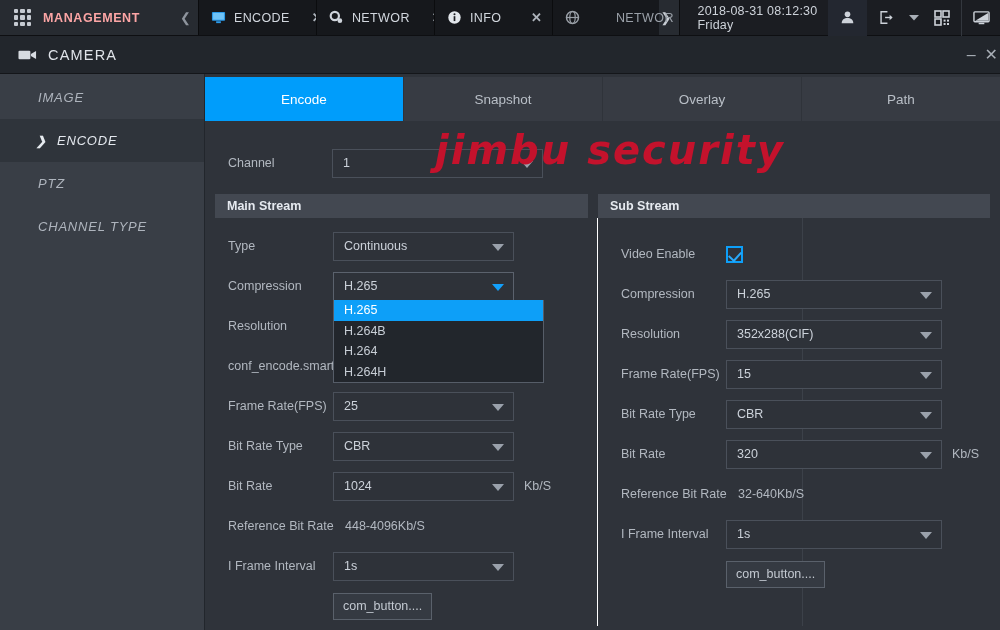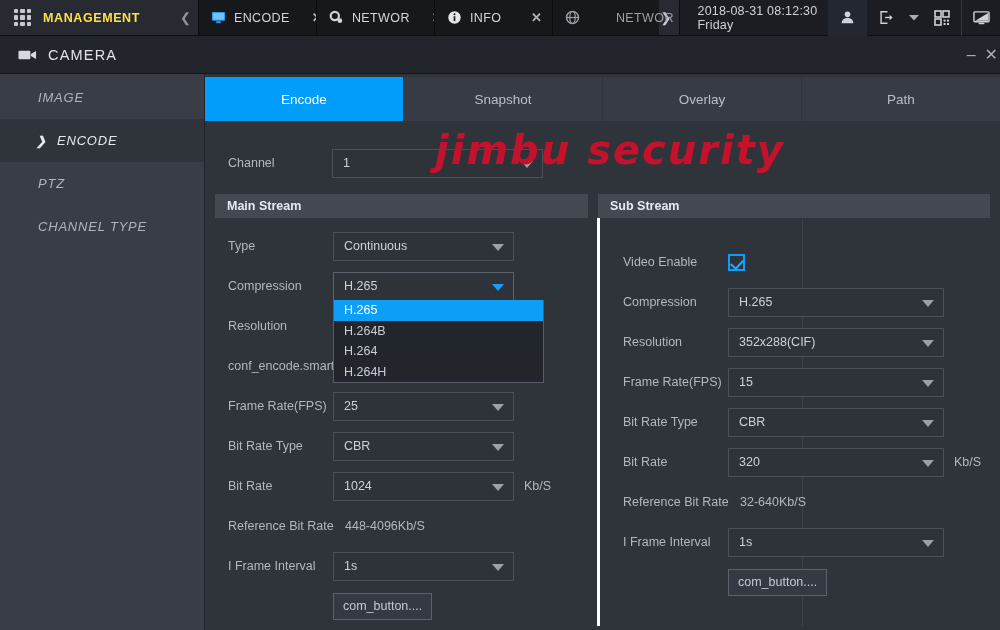--- a/index.html
+++ b/index.html
@@ -17,21 +17,21 @@
     background: #1b1d22; display: flex; align-items: stretch;
     border-bottom: 1px solid #0e0f12;
   }
   .tb-mgmt {
     display: flex; align-items: center; gap: 12px;
     padding: 0 10px 0 14px; background: #272b31; min-width: 178px;
   }
   .grid-icon { width: 17px; height: 17px; display: grid;
     grid-template-columns: repeat(3, 1fr); grid-template-rows: repeat(3, 1fr); gap: 2px; }
   .grid-icon i { background: #c6cbd2; display: block; border-radius: 1px; }
-  .tb-mgmt-label { color: #fde047; font-size: 12.5px; letter-spacing: .6px; font-weight: bold; }
+  .tb-mgmt-label { color: #fca5a5; font-size: 12.5px; letter-spacing: .6px; font-weight: bold; }
   .tb-arrow { color: #8e949d; font-size: 13px; padding: 0 7px 0 2px; display:flex; align-items:center;
     background: #272b31; }
   .tb-arrow.right { color:#c9ced5; }
 
   .tb-tab {
     display: flex; align-items: center; gap: 8px; padding: 0 10px 0 12px;
     background: #16181c; border-left: 1px solid #0b0c0e; position: relative;
     min-width: 118px;
   }
   .tb-tab .tname { color: #d2d7de; font-size: 12.5px; letter-spacing: .4px; }
@@ -95,21 +95,21 @@
   
   .stream-heads { display: flex; margin-top: 14px; padding: 0 10px 0 10px; }
   .sh { background: #434851; height: 24px; display: flex; align-items: center;
         padding-left: 12px; color: #e6eaf0; font-size: 12.5px; font-weight: bold; }
   .sh.main { width: 373px; margin-right: 10px; }
   .sh.sub  { flex: 1; }
 
   .cols { display: flex; padding: 0 10px; position: relative; }
   .col { position: relative; }
   .col.main { width: 373px; margin-right: 10px; padding-top: 8px; }
-  .col.sub { flex: 1; padding-top: 24px; border-left: 3px solid #ffffff; padding-left: 10px; margin-left: -1px;}
+  .col.sub { flex: 1; padding-top: 16px; border-left: 1px solid #ffffff; padding-left: 10px; margin-left: -1px;}
 
   .frow { display: flex; align-items: center; height: 40px; padding-left: 13px; }
   .flabel { color: #b2b8c0; font-size: 12.5px; width: 105px; flex: none; }
   .flabel.wide { width: 117px; }
 
   .sel {
     position: relative; height: 29px; background: #2e3239;
     border: 1px solid #4a505a; display: flex; align-items: center;
     padding: 0 26px 0 10px; color: #ccd2da; font-size: 12.5px;
   }

